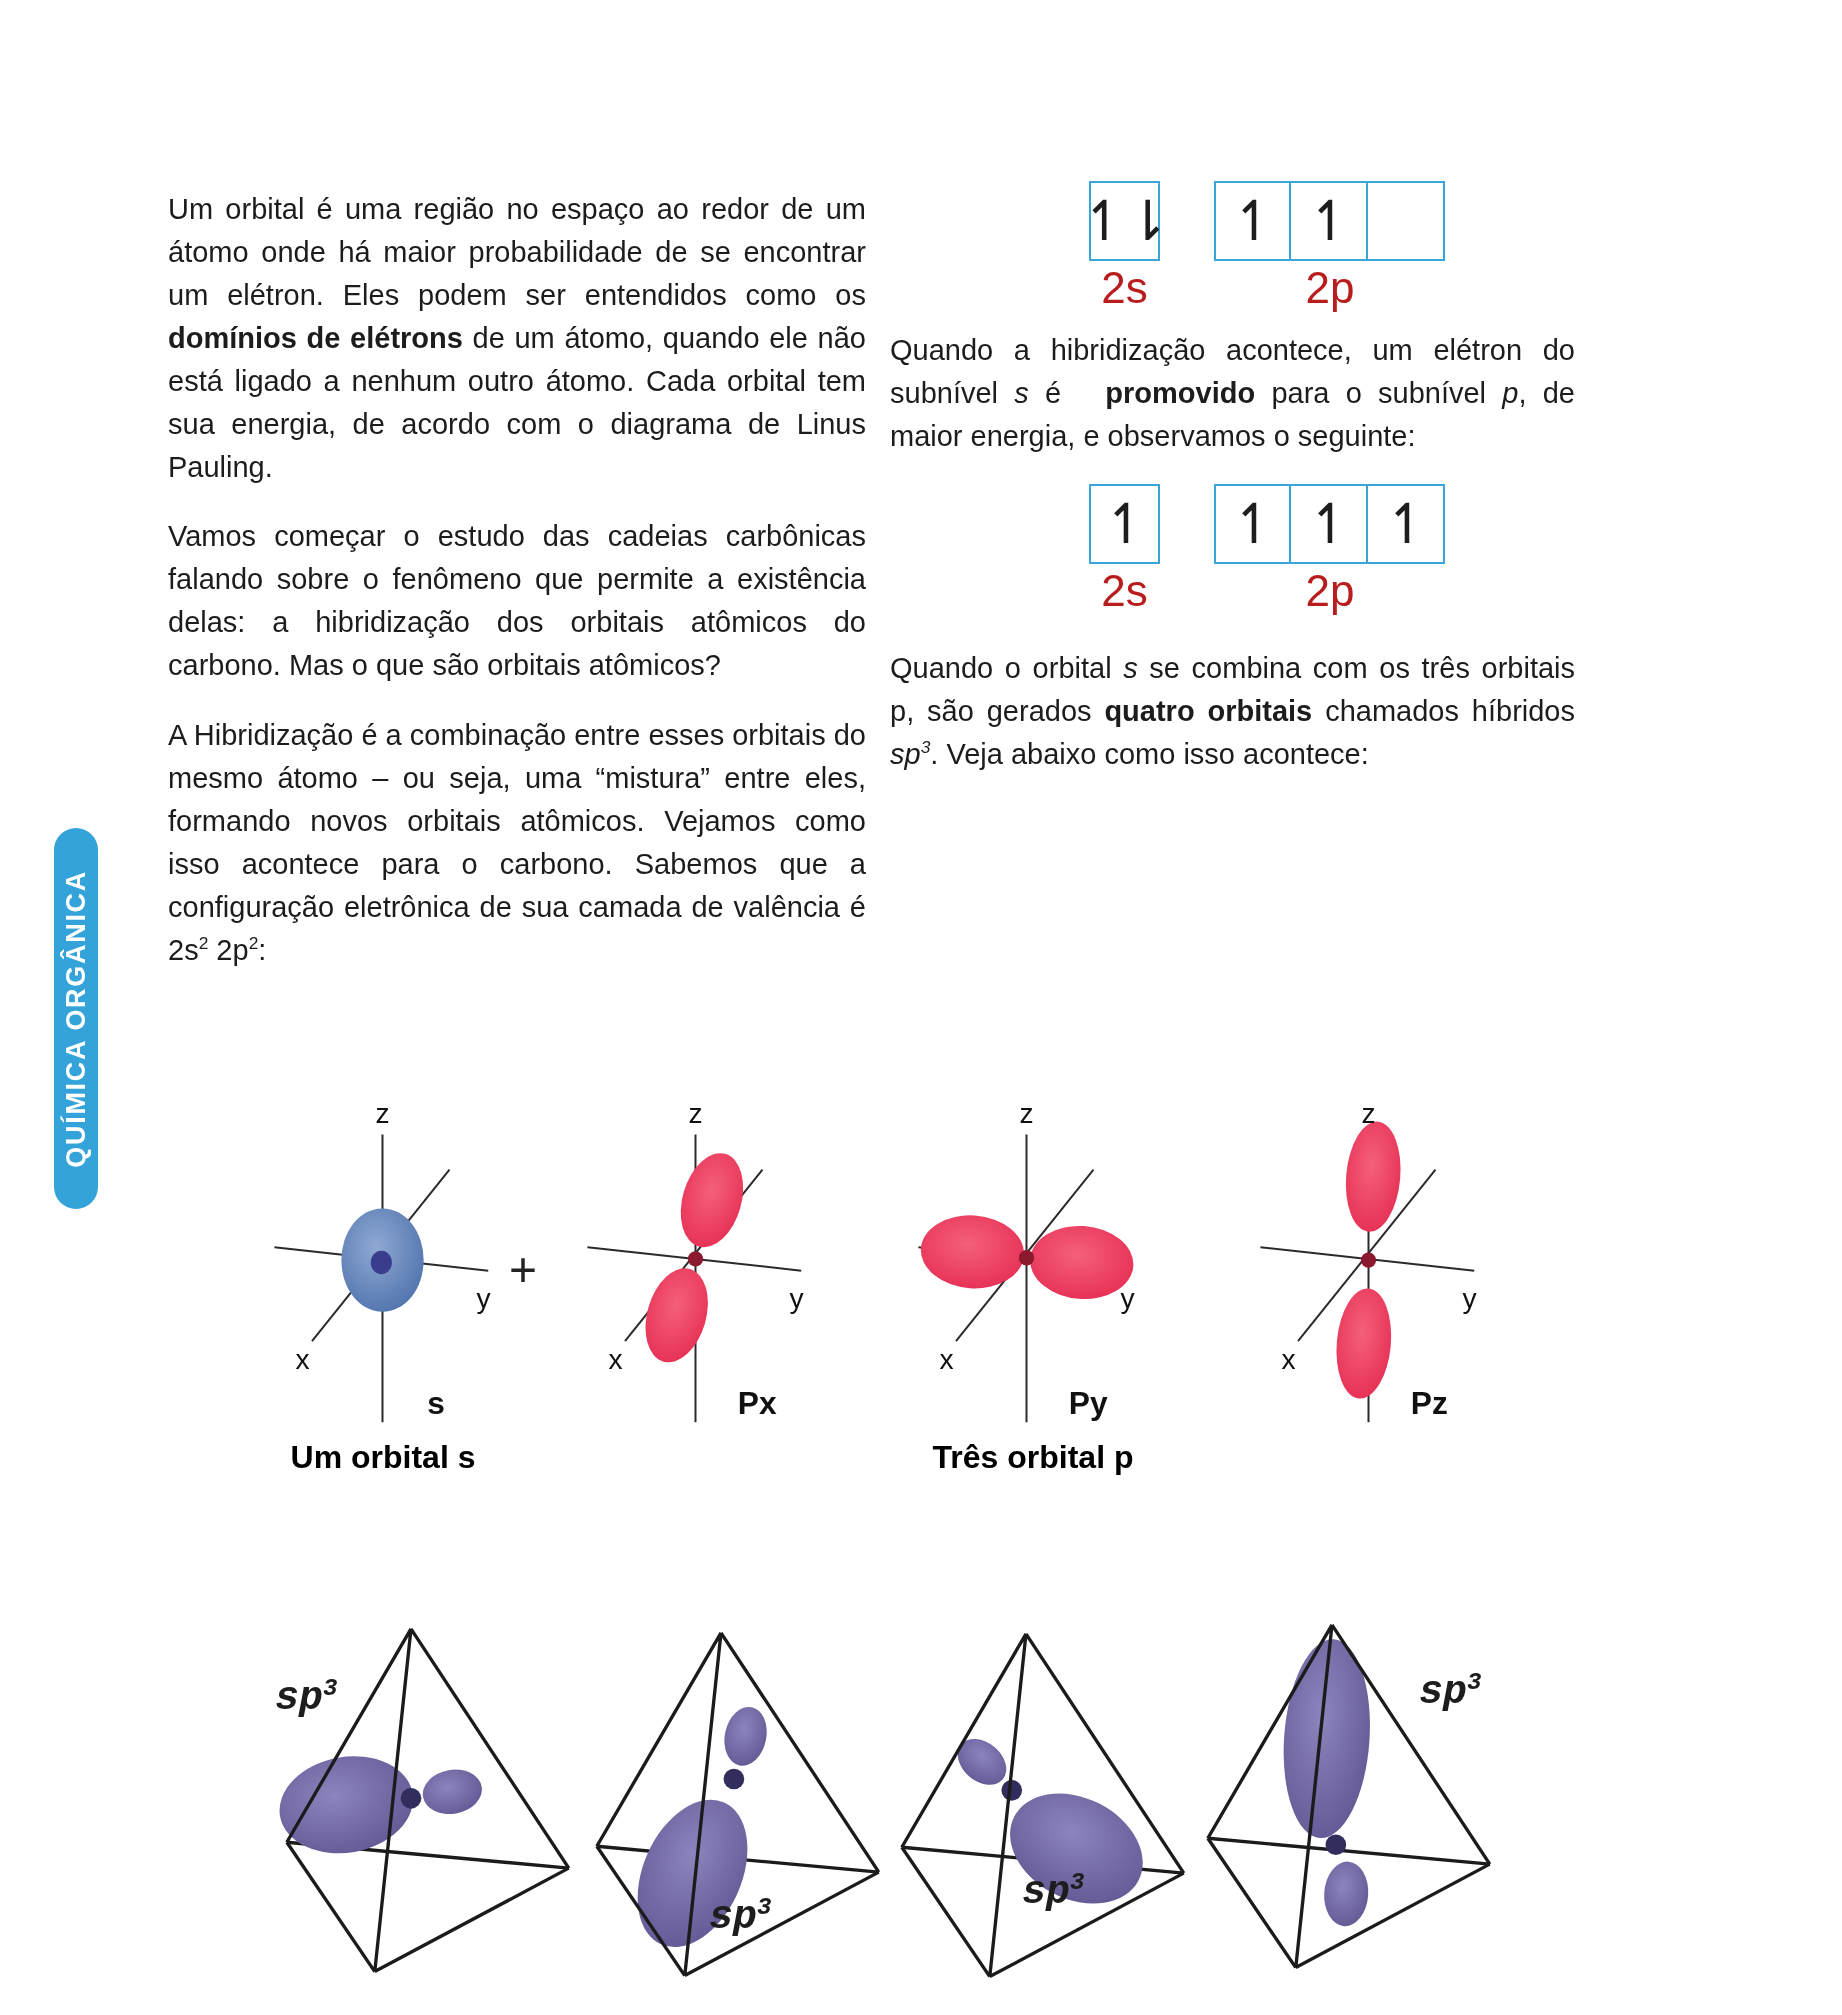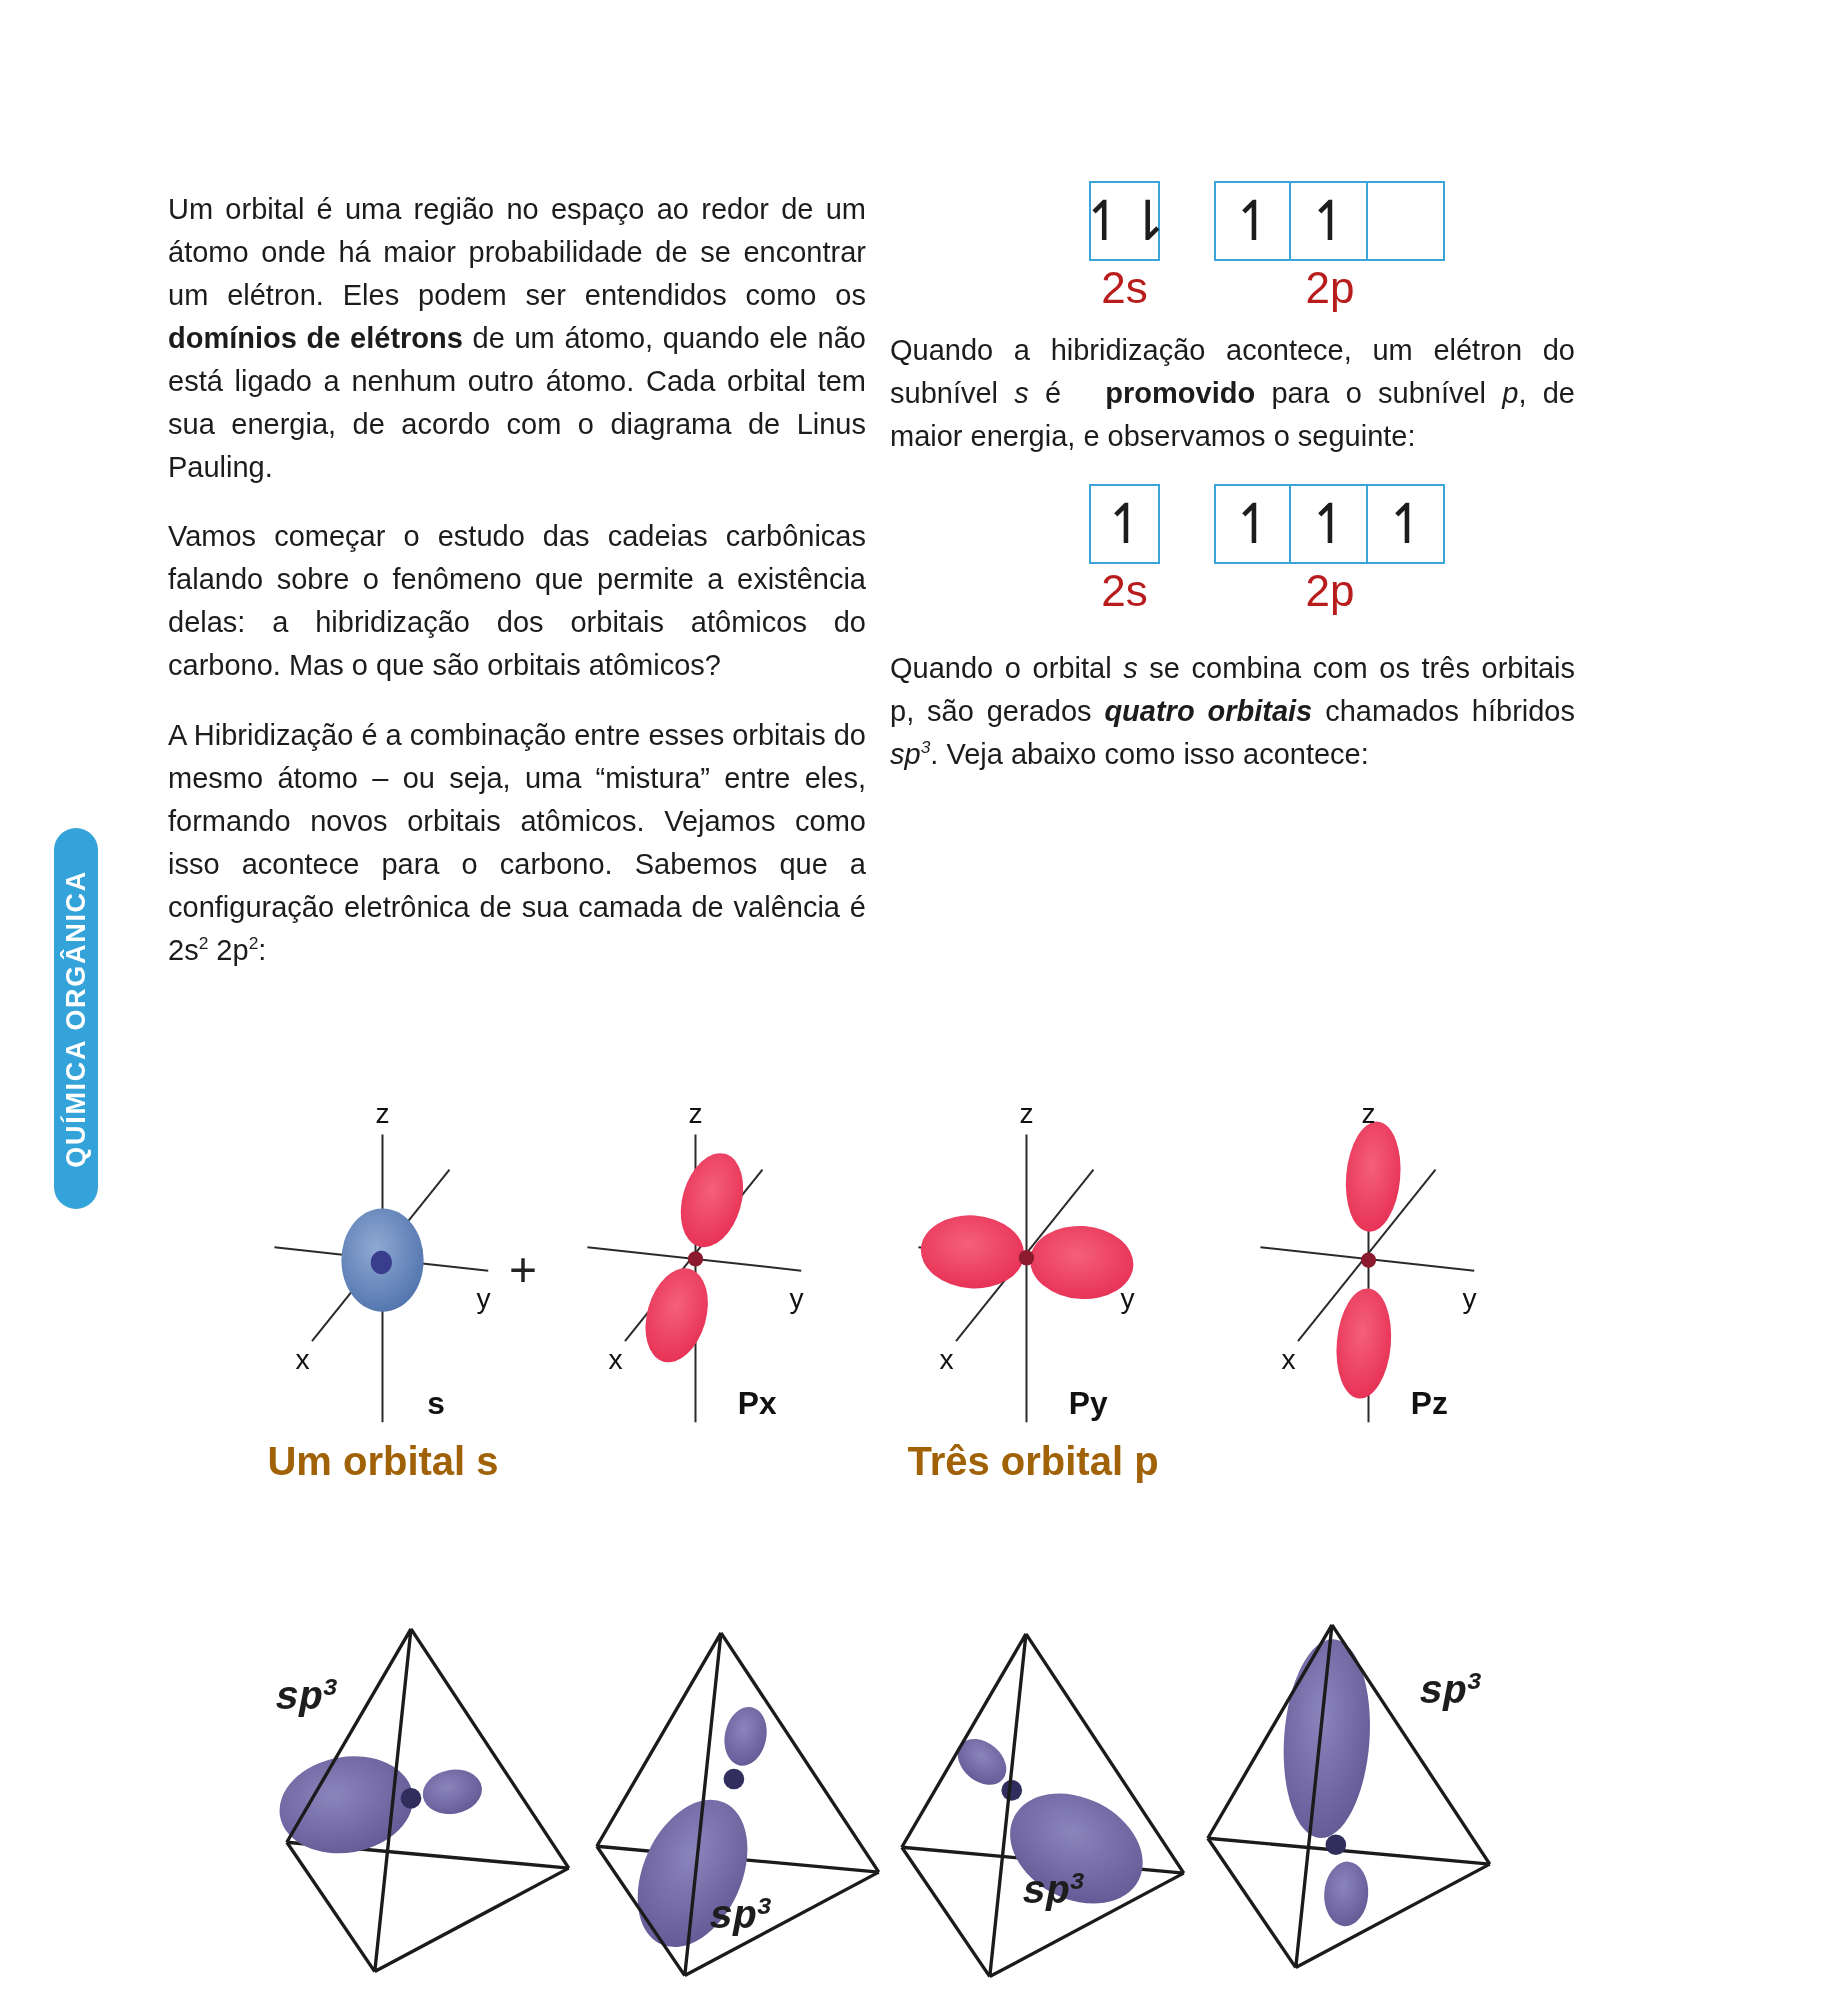--- a/index.html
+++ b/index.html
@@ -59,21 +59,21 @@
   .mt4 { margin-top:31.5px; }
   
   .orbital-row { position:absolute; left:0; top:1091px; width:1842px; height:420px; }
   .osvg { position:absolute; top:8.4px; width:235px; height:341px; }
   .osvg text { font-family:"Liberation Sans", sans-serif; font-size:24px; fill:#111111; }
   .osvg text.oname { font-size:27px; font-weight:700; }
   .axis { stroke:#2a2a2a; stroke-width:1.7; fill:none; }
   .plus { position:absolute; left:509px; top:151px; font-size:48px; font-weight:400; color:#222; }
   .fig-caption {
     position:absolute; top:348px; width:260px; text-align:center;
-    font-size:40px; font-weight:700; color:#a16207;
+    font-size:32px; font-weight:700; color:#000000;
   }
   
   .bracket { position:absolute; left:297px; top:1523px; width:1214px; height:59px; }
   .bracket-text {
     position:absolute; left:0; top:0; width:100%; text-align:center;
     font-size:39px; line-height:42px; font-weight:700; color:#161616;
   }
   .bracket svg { position:absolute; left:0; top:0; }
   
   .tetra-row { position:absolute; left:0; top:1599px; width:1842px; height:416px; }
@@ -158,21 +158,21 @@
             <span class="arrows">↿</span>
           </div>
         </div>
       </div>
       <div class="config-labels">
         <span class="cl s">2s</span><span class="cl p">2p</span>
       </div>
     </div>
 
 
-    <p class="para mt4"><span>Quando o orbital </span><span style="font-style: italic;">s</span><span> se combina com os três orbitais p, são gerados </span><span style="font-weight: 700; font-style: italic;">quatro orbitais</span><span> chamados híbridos </span><span style="font-style: italic;">sp</span><sup style="font-style: italic;">3</sup><span>.  Veja abaixo como isso acontece:</span></p>
+    <p class="para mt4"><span>Quando o orbital </span><span style="font-style: italic;">s</span><span> se combina com os três orbitais p, são gerados </span><span style="font-weight: 700;">quatro orbitais</span><span> chamados híbridos </span><span style="font-style: italic;">sp</span><sup style="font-style: italic;">3</sup><span>.  Veja abaixo como isso acontece:</span></p>
   </div>
 
   <div class="orbital-row">
 
     <svg class="osvg" style="left:265px" viewBox="0 0 200 290">
       <line class="axis" x1="100" y1="30" x2="100" y2="275"></line>
       <line class="axis" x1="8" y1="126" x2="190" y2="146"></line>
       <line class="axis" x1="157" y1="60" x2="40" y2="206"></line>
       <ellipse cx="100" cy="137" rx="35" ry="44" fill="url(#gradS)"></ellipse>
       <ellipse cx="99" cy="139" rx="9" ry="10" fill="#3a3d8d"></ellipse>

